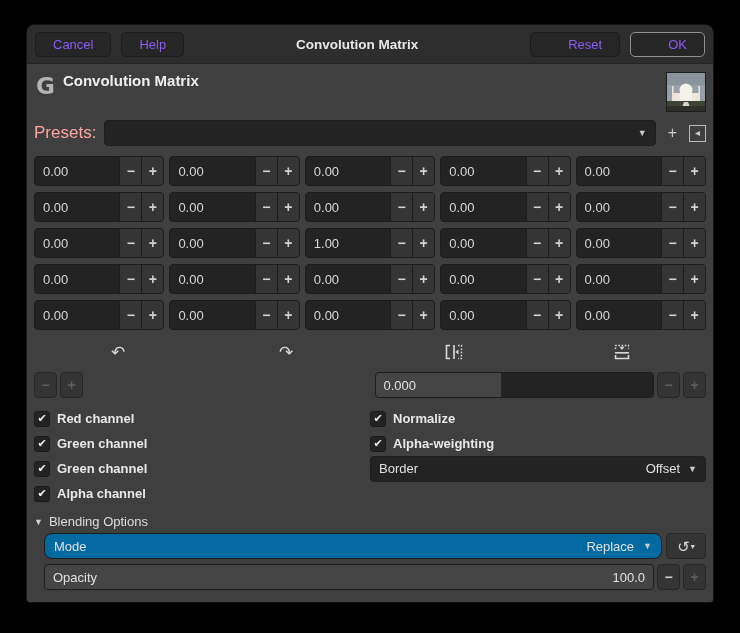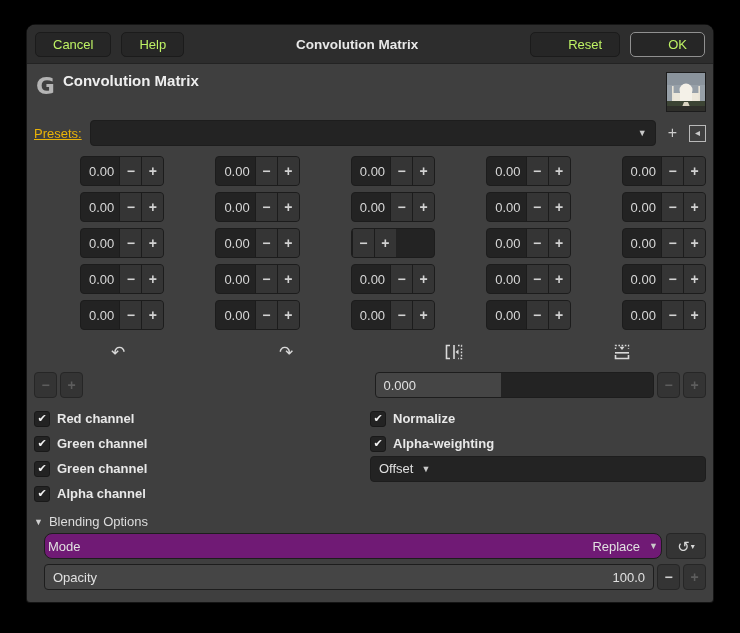--- a/index.html
+++ b/index.html
@@ -2,48 +2,48 @@
 <html><head>
 <meta charset="utf-8">
 <style>
   html,body{margin:0;padding:0;background:#000;width:740px;height:633px;overflow:hidden;
     font-family:"Liberation Sans","DejaVu Sans",sans-serif;-webkit-font-smoothing:antialiased;}
   .window{position:absolute;left:27px;top:25px;width:686px;height:577px;background:#3f3f3f;
     border-radius:8px 8px 3px 3px;overflow:hidden;box-shadow:0 0 0 1px #141414;}
   
   .titlebar{height:38px;background:#2d2d2d;display:flex;align-items:center;padding:0 8px;
     border-bottom:1px solid #232323;}
-  .tb-btn{background:#262626;border:1px solid #1b1b1b;border-radius:5px;color:#bef264;
+  .tb-btn{background:#262626;border:1px solid #1b1b1b;border-radius:5px;color:#8b5cf6;
     font-size:13px;padding:5px 17px;margin-right:10px;line-height:1;}
   .tb-btn.right{margin:0 0 0 10px;padding-left:37px;}
   .tb-btn.focused{border-color:#909090;}
   .tb-title{flex:1;text-align:center;color:#e8e8e8;font-size:13.5px;font-weight:bold;}
   
   .content{padding:6px 5px 0 5px;}
   .hdr{display:flex;align-items:flex-start;margin:2px 2px 8px 2px;}
   .glogo{font-size:23px;font-weight:bold;color:#b4b4b4;line-height:1;margin:3px 8px 0 2px;
     font-family:"DejaVu Sans",sans-serif;}
   .hdr-text{flex:1;}
   .hdr-title{color:#eeeeee;font-size:15px;font-weight:bold;line-height:1.25;}
   .hdr-sub{color:#c4c4c4;font-size:11.5px;margin-top:2px;}
   .thumb{width:38px;height:38px;border:1px solid #1c1c1c;flex:0 0 auto;}
   
   .presets{display:flex;align-items:center;margin:0 2px 10px 2px;}
-  .presets-label{color:#eab308;font-size:13px;margin-right:8px;text-decoration:underline;}
+  .presets-label{color:#fca5a5;font-size:17px;margin-right:8px;}
   .combo{flex:1;height:24px;background:#232323;border:1px solid #1d1d1d;border-radius:4px;
     display:flex;align-items:center;padding:0 8px;color:#d8d8d8;font-size:12.5px;}
   .combo .val{flex:1;}
   .caret{color:#c9c9c9;font-size:9px;}
   .mini-ico{color:#cccccc;font-size:16px;margin-left:12px;line-height:1;}
   .mini-box{width:15px;height:15px;border:1px solid #b9b9b9;margin-left:12px;display:flex;
     align-items:center;justify-content:center;color:#c9c9c9;font-size:10px;line-height:1;}
   
   .grid{display:grid;grid-template-columns:repeat(5,1fr);gap:6px 5px;margin:0 2px;}
   .cell{display:flex;height:28px;border:1px solid #1c1c1c;border-radius:4px;overflow:hidden;
-    background:#232323;margin-left:46px;}
+    background:#232323;}
   .cellval{flex:1;color:#d8d8d8;font-size:13px;display:flex;align-items:center;padding-left:8px;}
   .spin{width:21px;background:#353535;border-left:1px solid #1c1c1c;color:#d2d2d2;font-size:14px;
     font-weight:bold;display:flex;align-items:center;justify-content:center;line-height:1;}
   
   .tools{display:flex;margin:10px 2px 8px 2px;}
   .tool{flex:1;display:flex;align-items:center;justify-content:center;height:24px;color:#d9d9d9;}
   .rot{font-size:17px;line-height:1;}
   
   .sliders{display:flex;gap:9px;margin:4px 2px 8px 2px;}
   .slider-half{flex:1;display:flex;align-items:center;gap:3px;}
@@ -63,22 +63,22 @@
     margin-right:7px;color:#f2f2f2;font-size:11px;display:flex;align-items:center;
     justify-content:center;line-height:1;flex:0 0 auto;}
   .cb-label{color:#e8e8e8;font-size:13px;font-weight:bold;}
   .border-row{height:25px;display:flex;align-items:center;}
   .border-row .combo{height:24px;font-size:13px;color:#e0e0e0;}
   .border-row .combo .selval{margin-right:8px;}
   
   .expander{display:flex;align-items:center;margin:8px 2px 4px 2px;color:#dddddd;font-size:13px;}
   .exp-tri{font-size:9px;margin-right:6px;color:#cfcfcf;}
   .mode-row{display:flex;align-items:center;gap:4px;margin:0 2px 5px 12px;}
-  .mode-combo{flex:1;height:24px;background:#701a75;border:1px solid #1d1d1d;border-radius:8px;
-    display:flex;align-items:center;padding:0 3px;color:#e0e0e0;font-size:13px;}
+  .mode-combo{flex:1;height:24px;background:#0369a1;border:1px solid #1d1d1d;border-radius:8px;
+    display:flex;align-items:center;padding:0 9px;color:#e0e0e0;font-size:13px;}
   .mode-combo .lbl{flex:1;}
   .mode-combo .selval{margin-right:9px;}
   .reset-btn{width:38px;height:24px;background:#343434;border:1px solid #262626;border-radius:4px;
     display:flex;align-items:center;justify-content:center;color:#d8d8d8;gap:1px;}
   .reset-btn .arr{font-size:15px;line-height:1;}
   .reset-btn .crt{font-size:8px;}
   .opacity-row{display:flex;align-items:center;gap:3px;margin:0 2px 0 12px;}
   svg{display:block;}
 </style>
 </head>
@@ -182,20 +182,21 @@
           <div class="cellval">0.00</div>
           <div class="spin">−</div>
           <div class="spin">+</div>
         </div>
         <div class="cell">
           <div class="cellval">0.00</div>
           <div class="spin">−</div>
           <div class="spin">+</div>
         </div>
         <div class="cell">
+          <div class="cellval">1.00</div>
           <div class="spin">−</div>
           <div class="spin">+</div>
         </div>
         <div class="cell">
           <div class="cellval">0.00</div>
           <div class="spin">−</div>
           <div class="spin">+</div>
         </div>
         <div class="cell">
           <div class="cellval">0.00</div>
@@ -328,20 +329,21 @@
         <div class="checkrow">
           <span class="cb checked">✔</span>
           <span class="cb-label">Normalize</span>
         </div>
         <div class="checkrow">
           <span class="cb checked">✔</span>
           <span class="cb-label">Alpha-weighting</span>
         </div>
         <div class="border-row">
           <div class="combo">
+            <span class="val">Border</span>
             <span class="selval">Offset</span>
             <span class="caret">▼</span>
           </div>
         </div>
       </div>
     </div>
 
     <div class="expander">
       <span class="exp-tri">▼</span>
       <span>Blending Options</span>

